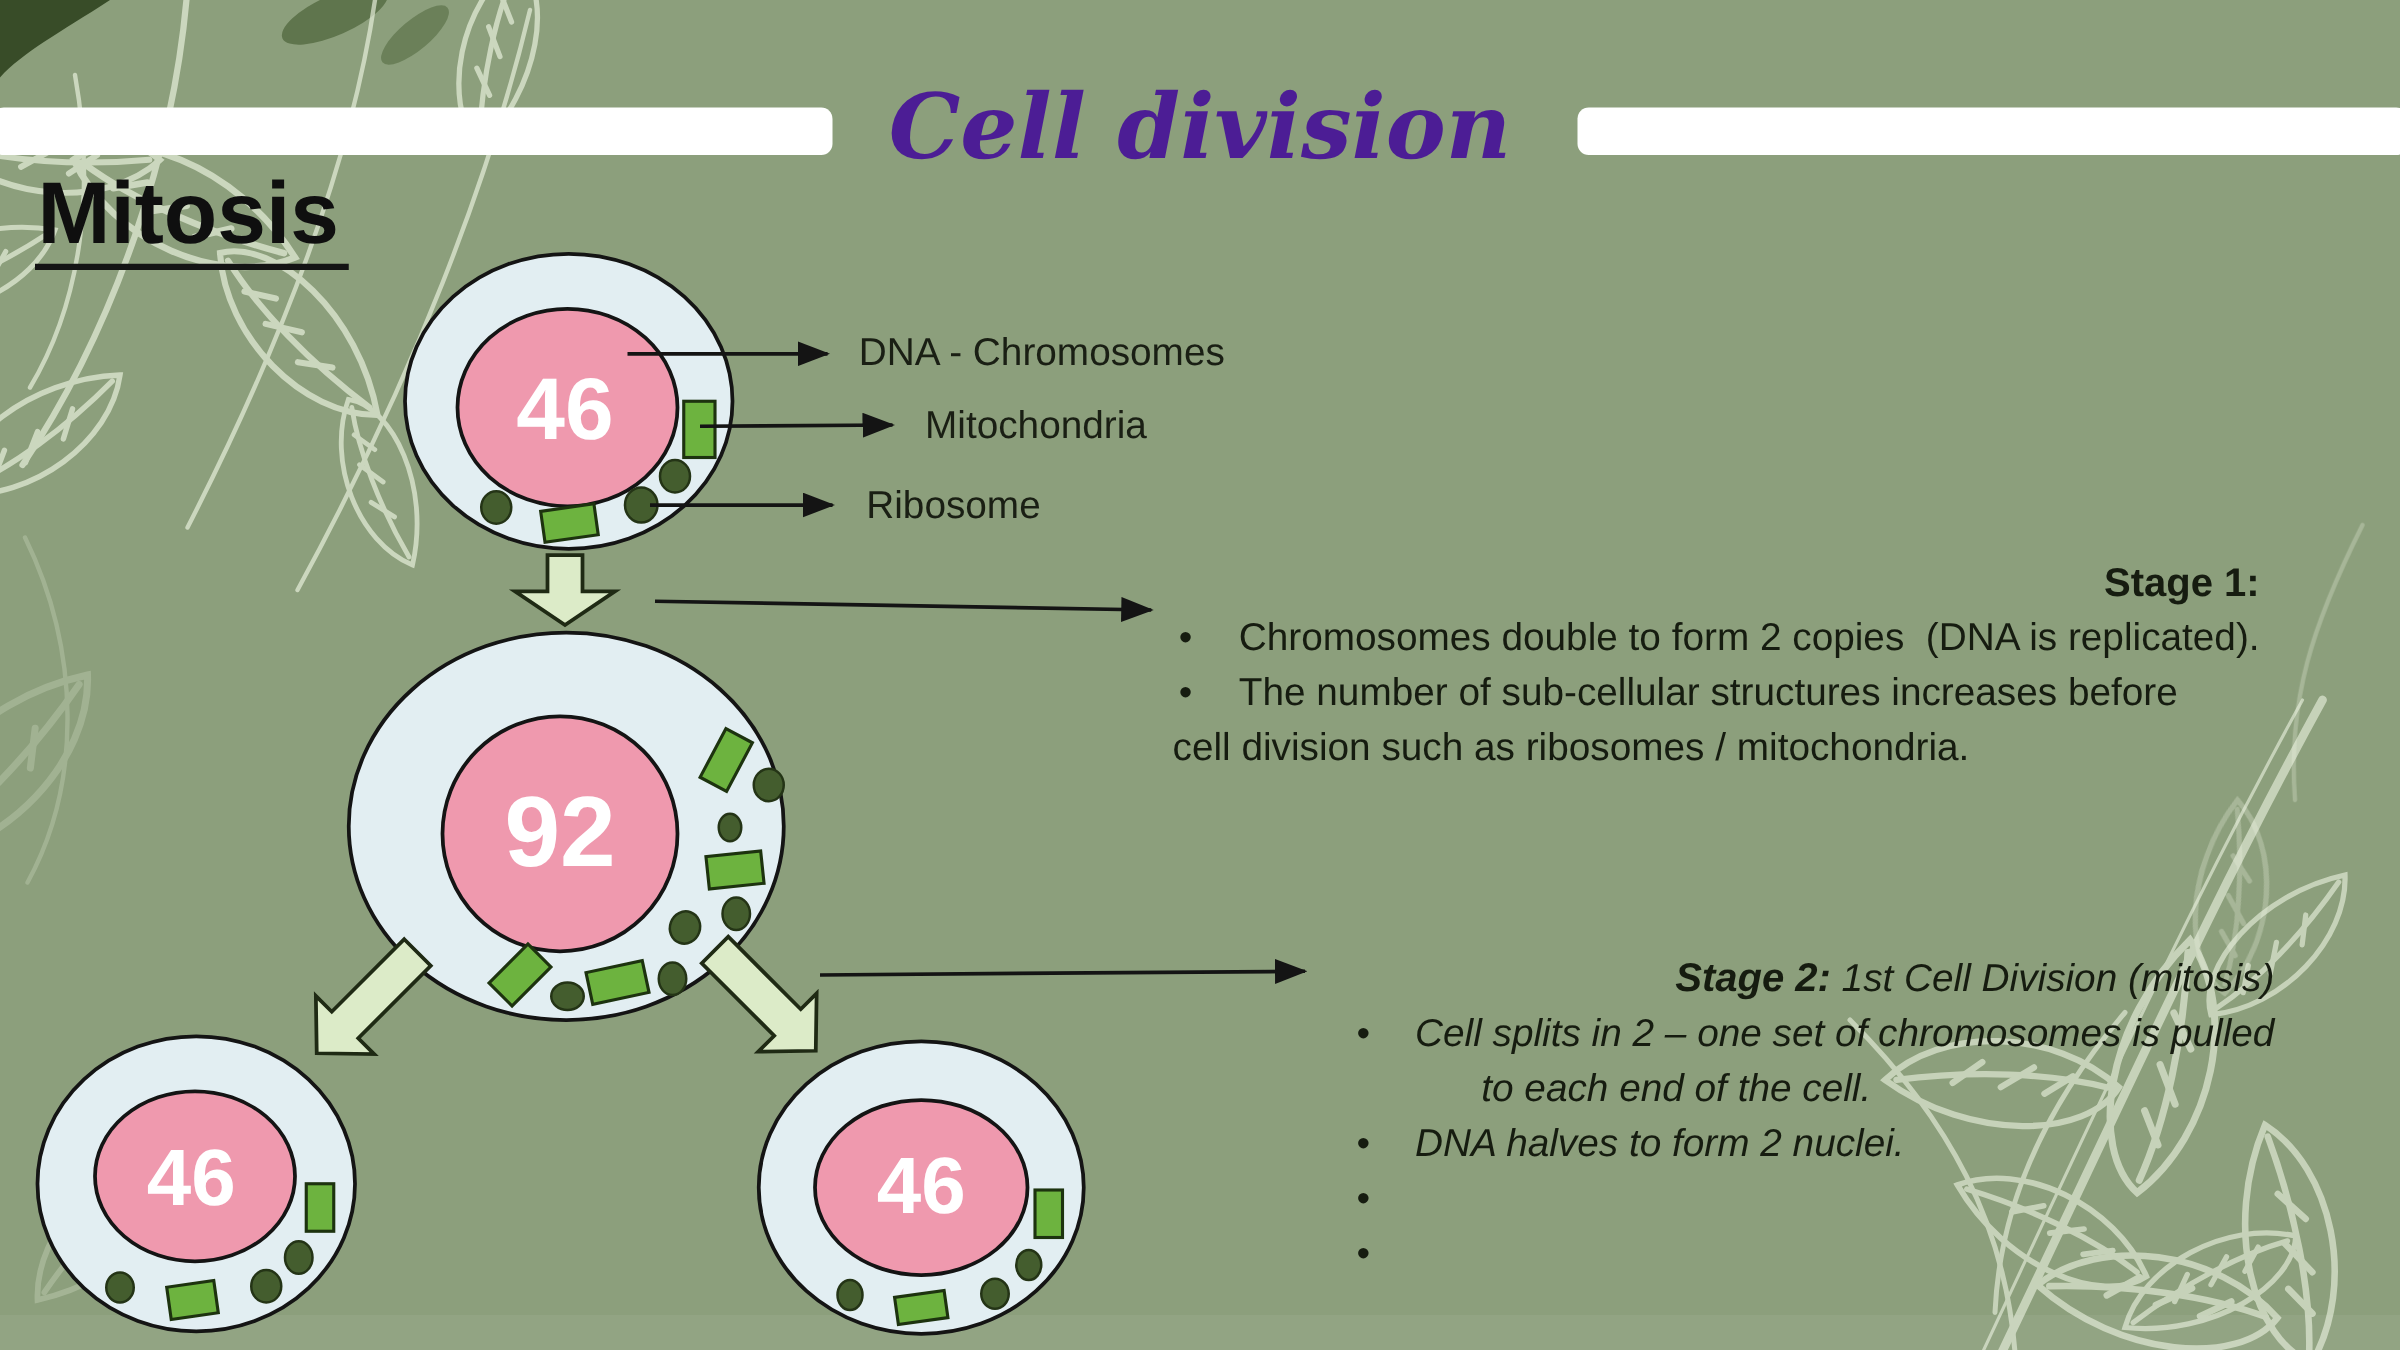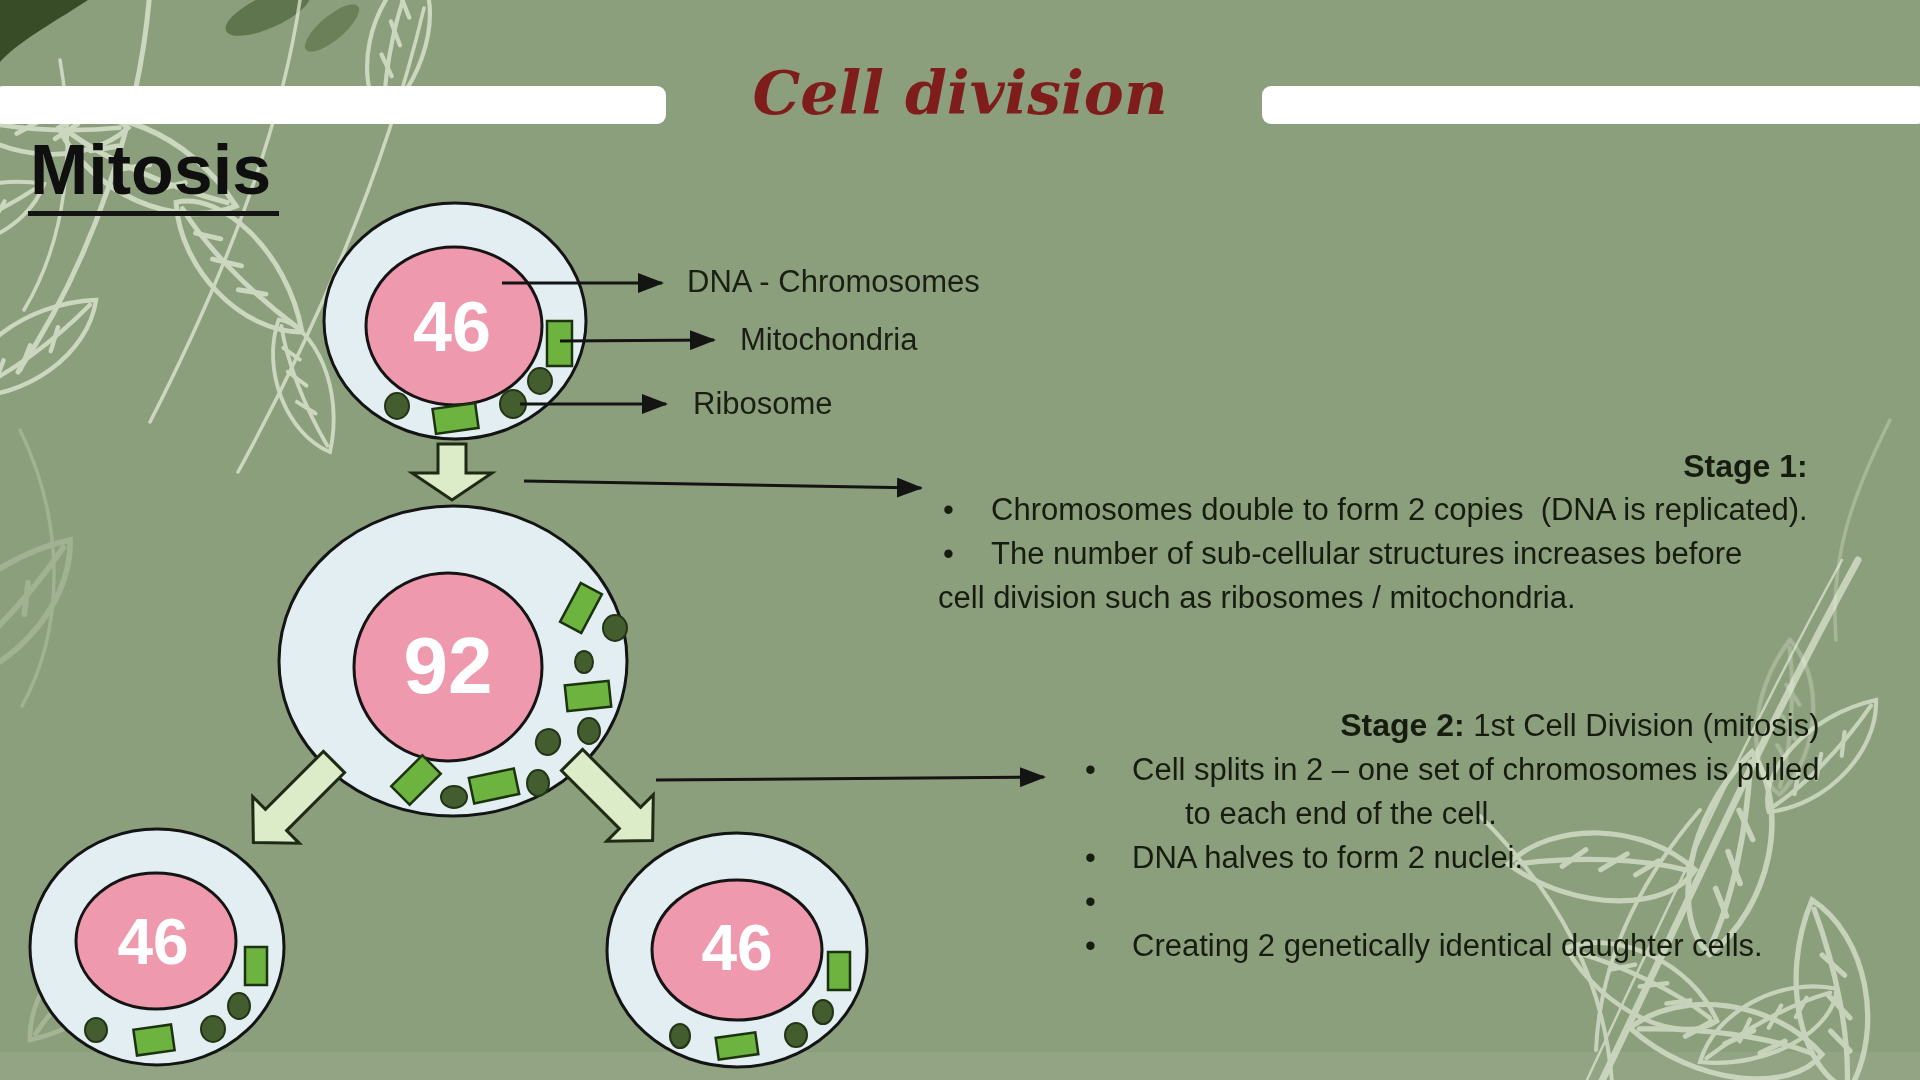--- a/index.html
+++ b/index.html
@@ -12,21 +12,21 @@
   .stage-svg{position:absolute;left:0;top:0;z-index:1;}
   .txt{position:absolute;z-index:2;}
 
   
   .bar{position:absolute;background:#ffffff;height:38px;top:86px;border-radius:9px;z-index:2;}
   .bar-left{left:-6px;width:672px;}
   .bar-right{left:1262px;width:664px;}
   .slide-title{
     left:50%;top:58px;transform:translateX(-50%);
     font-family:"DejaVu Serif","Liberation Serif",serif;
-    font-style:italic;font-weight:bold;font-size:60px;color:#7f1d1d;
+    font-style:italic;font-weight:bold;font-size:72px;color:#4c1d95;
     white-space:pre;z-index:3;
   }
   .section-heading{
     left:12px;top:134px;
     font-size:70px;font-weight:bold;color:#0f0f0f;
     border-bottom:5px solid #141414;padding:0 8px 3px 2px;
     line-height:1.05;z-index:3;margin-left:16px;
   }
 
   
@@ -35,21 +35,21 @@
   .lbl-mito{left:740px;top:322px;}
   .lbl-ribo{left:693px;top:386px;}
 
   
   .stageblock{font-size:31px;line-height:44px;color:#161c10;}
   .stageblock .h{font-weight:bold;font-size:32px;white-space:pre;text-align:right;}
   .stageblock .h .rest{font-weight:normal;font-size:31px;}
   .line{display:flex;white-space:pre;}
   .line .dot{width:48px;flex:0 0 auto;padding-left:5px;}
   .s1{left:938px;top:444px;}
-  .s2{left:1080px;top:703px;}
+  .s2{left:1080px;top:760px;font-style:italic;}
   .s2 .line .dot{width:47px;}
   .s2 .line.cont{margin-left:105px;align-items:flex-end;}
 </style>
 </head>
 <body>
 
 <svg class="stage-svg" width="1920" height="1080" viewBox="0 0 1920 1080">
   <defs>
     <marker id="ah" markerUnits="userSpaceOnUse" markerWidth="26" markerHeight="20" refX="24" refY="10" orient="auto">
       <path d="M0,0 L26,10 L0,20 Z" fill="#141414"></path>
@@ -215,15 +215,14 @@
   </div>
   <div class="line">
     <span class="dot">•</span>
     <span>DNA halves to form 2 nuclei.</span>
   </div>
   <div class="line">
     <span class="dot">•</span>
   </div>
   <div class="line">
     <span class="dot">•</span>
-    <span>Creating 2 genetically identical daughter cells.</span>
   </div>
 </div>
 
 </body></html>

